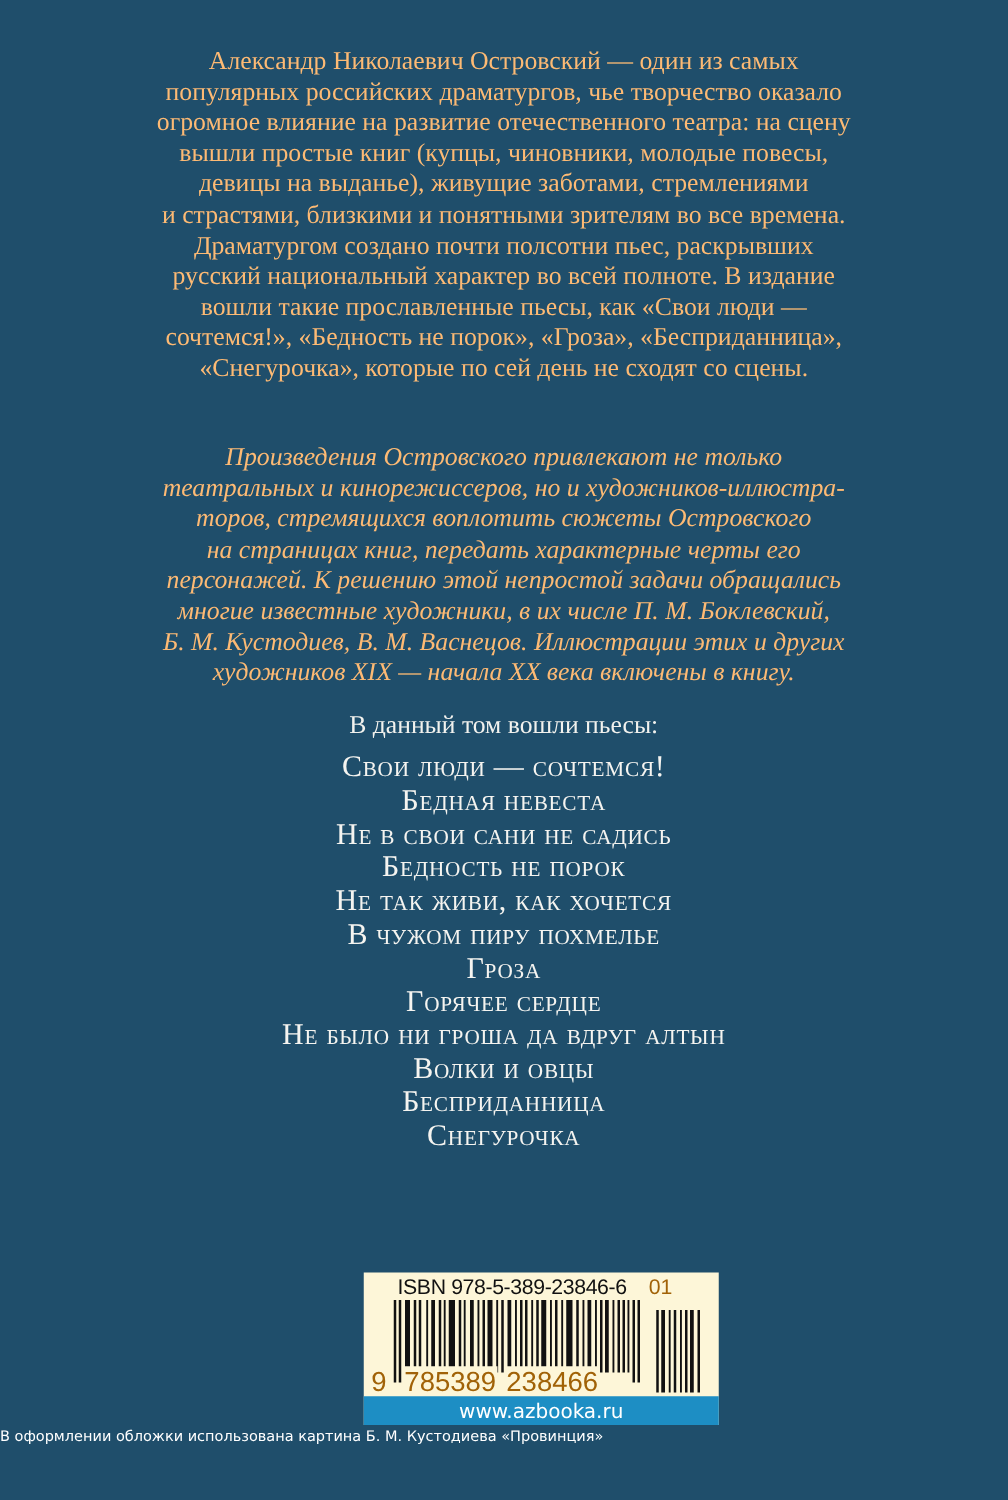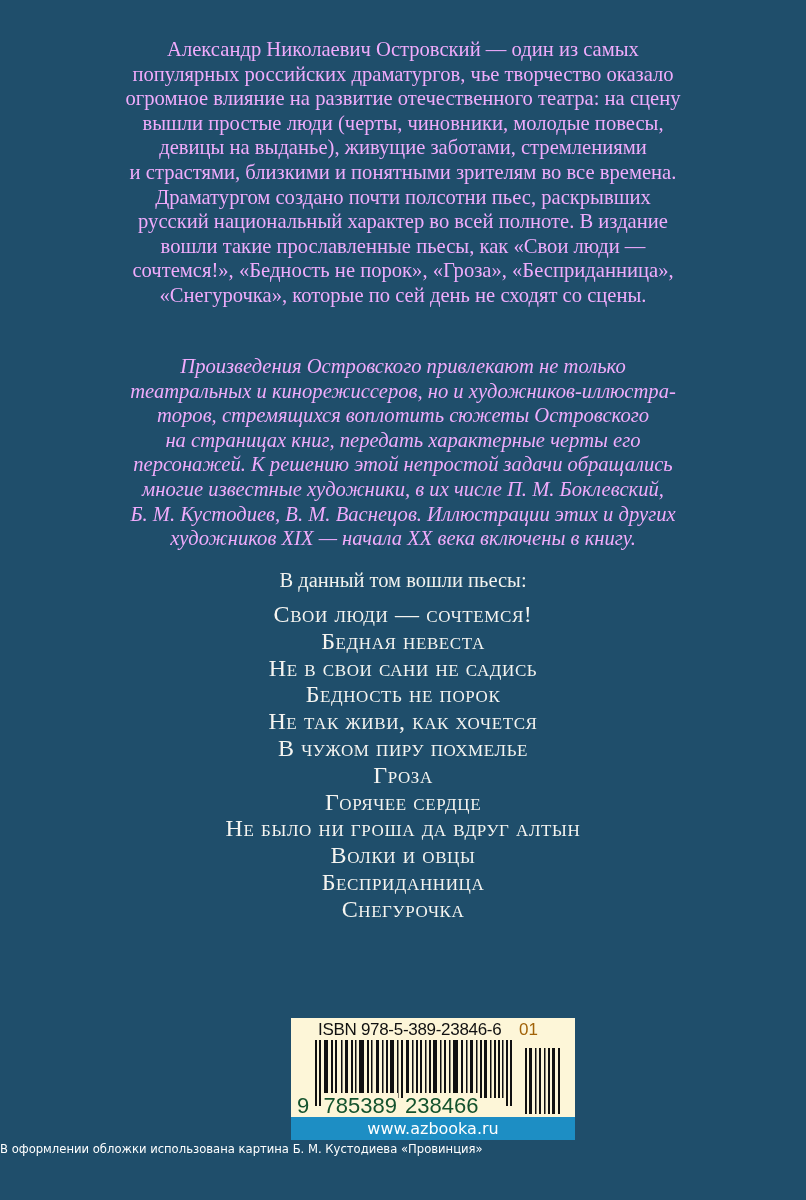--- a/index.html
+++ b/index.html
@@ -4,21 +4,21 @@
 <style>
   html, body { margin: 0; padding: 0; }
   body {
     width: 806px; height: 1200px; overflow: hidden;
     background: #1f4e6b;
     position: relative;
     font-family: "Liberation Serif", "DejaVu Serif", serif;
   }
   .blurb {
     position: absolute; left: 80px; width: 646px;
-    color: #f0abfc;
+    color: #fdba74;
     font-size: 20.6px; line-height: 24.6px;
     text-align: center;
   }
   .blurb .line { display: block; white-space: nowrap; }
   #para1 { top: 37px; }
   #para2 { top: 354px; font-style: italic; }
 
   .plays-heading {
     position: absolute; top: 567px; left: 0; width: 806px;
     text-align: center; color: #f2f2ee;
@@ -50,21 +50,21 @@
   }
   .addon-text {
     position: absolute; left: 228px; top: 2px;
     font-family: "Liberation Sans", "DejaVu Sans", sans-serif;
     font-size: 17px; color: #a16207;
   }
   .bars { position: absolute; top: 22px; left: 0; width: 284px; height: 75px; }
   .digits {
     position: absolute; top: 75px; left: 5px;
     font-family: "Liberation Sans", "DejaVu Sans", sans-serif;
-    font-size: 22px; color: #14532d; white-space: nowrap;
+    font-size: 22px; color: #a16207; white-space: nowrap;
   }
   .digits span { background: #fdf6d8; padding: 0 1px; }
   .url-bar {
     position: absolute; left: 0; top: 99px; width: 284px; height: 23px;
     background: #1d8ec4;
     color: #ffffff; text-align: center;
     font-family: "DejaVu Sans", "Liberation Sans", sans-serif;
     font-weight: normal; font-size: 16px; line-height: 23px;
   }
   .credit {
@@ -76,21 +76,21 @@
 </style>
 </head>
 <body>
 
 <div>
 
   <div class="blurb" id="para1">
     <span class="line">Александр Николаевич Островский — один из самых</span>
     <span class="line">популярных российских драматургов, чье творчество оказало</span>
     <span class="line">огромное влияние на развитие отечественного театра: на сцену</span>
-    <span class="line">вышли простые люди (черты, чиновники, молодые повесы,</span>
+    <span class="line">вышли простые книг (купцы, чиновники, молодые повесы,</span>
     <span class="line">девицы на выданье), живущие заботами, стремлениями</span>
     <span class="line">и страстями, близкими и понятными зрителям во все времена.</span>
     <span class="line">Драматургом создано почти полсотни пьес, раскрывших</span>
     <span class="line">русский национальный характер во всей полноте. В издание</span>
     <span class="line">вошли такие прославленные пьесы, как «Свои люди —</span>
     <span class="line">сочтемся!», «Бедность не порок», «Гроза», «Бесприданница»,</span>
     <span class="line">«Снегурочка», которые по сей день не сходят со сцены.</span>
   </div>
 
   <div class="blurb" id="para2">

